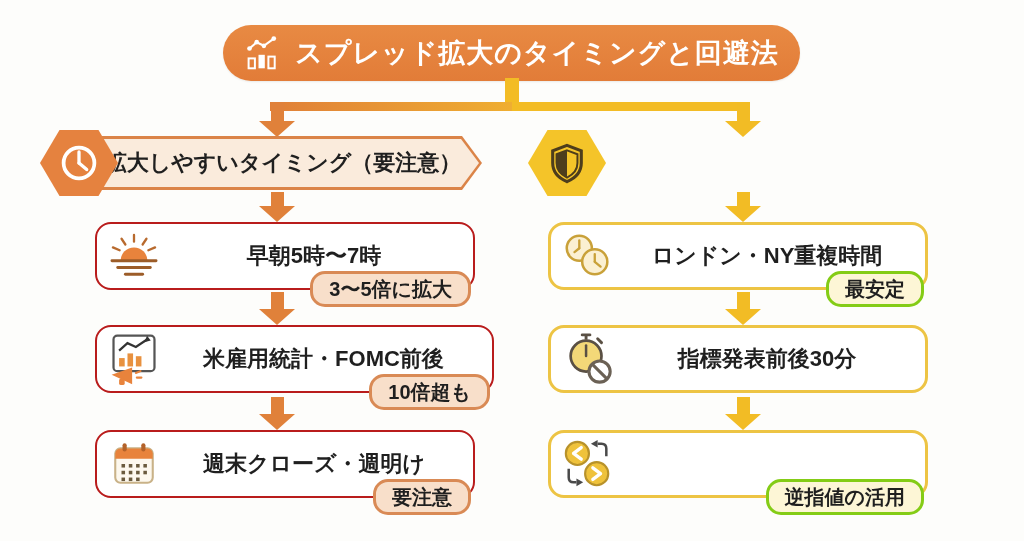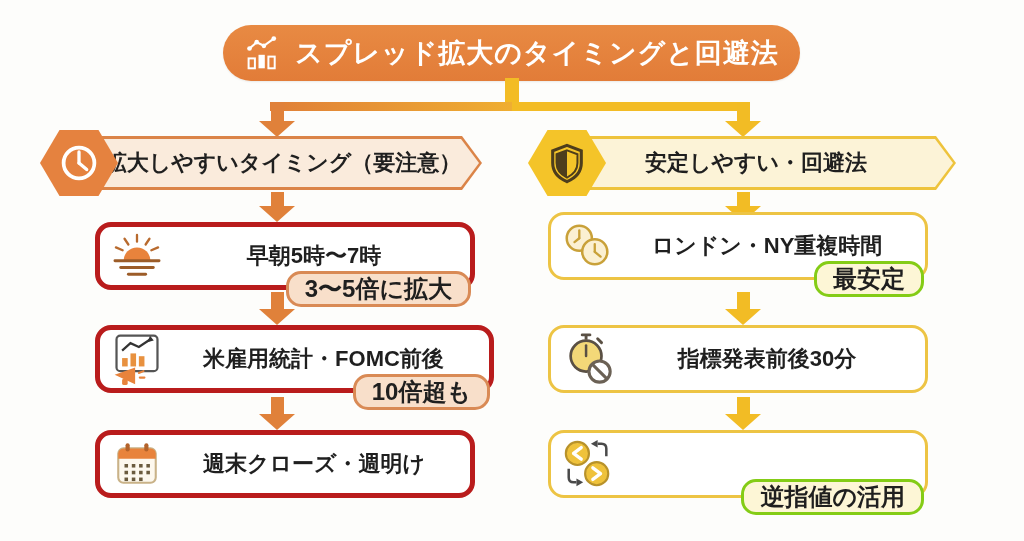--- a/index.html
+++ b/index.html
@@ -48,29 +48,29 @@
   .banner-right .bg{background:#eec33c;}
   .banner-right .fg{background:#fcf3d7;}
   .banner-label{font-size:22px;font-weight:800;}
 
   
   .item{position:absolute;width:380px;height:68px;}
   .box{
     position:absolute;inset:0;background:#ffffff;border-radius:16px;
     display:flex;align-items:center;
   }
-  .box-left{border:5px solid #b91c1c;}
+  .box-left{border:2px solid #b91c1c;}
   .box-right{border:3px solid #edc444;}
   .icon-wrap{flex:0 0 74px;display:flex;align-items:center;justify-content:center;}
   .box-label{flex:1;text-align:center;font-size:22px;font-weight:800;padding-right:16px;}
   .badge{
     position:absolute;top:49px;right:4px;height:30px;z-index:2;
     display:flex;align-items:center;justify-content:center;
     padding:0 16px;border-radius:15px;
-    font-size:24px;font-weight:800;white-space:nowrap;
+    font-size:20px;font-weight:800;white-space:nowrap;
   }
   .badge-left{background:#f8dfca;border:3px solid #d98a55;}
   .badge-right{background:#fdf6d6;border:3px solid #84cc16;}
 </style>
 </head>
 <body>
 
 <div class="canvas">
 
   <div class="title-bar">
@@ -112,26 +112,20 @@
         <span class="banner-label">拡大しやすいタイミング（要注意）</span>
       </div>
   </div>
 
   <div class="hex hex-yellow" style="left:528px;top:130px;">
     <svg width="44" height="44" viewBox="0 0 40 40">
       <path d="M20 4 L33 9 V20 C33 29 27 34 20 37 C13 34 7 29 7 20 V9 Z" fill="none" stroke="#4d3d1c" stroke-width="2.8"></path>
       <path d="M20 8.5 L29.5 12 V20 C29.5 27 25 30.8 20 33.2 C15 30.8 10.5 27 10.5 20 V12 Z" fill="none" stroke="#4d3d1c" stroke-width="1.8"></path>
       <path d="M20 8.5 L10.5 12 V20 C10.5 27 15 30.8 20 33.2 Z" fill="#4d3d1c"></path>
     </svg>
-  </div>
-  <div class="banner banner-right" style="left:556px;top:136px;width:400px;">
-    <div class="bg"></div>
-    <div class="fg">
-        <span class="banner-label">安定しやすい・回避法</span>
-      </div>
   </div>
 
   <div class="v-arrow c-orange" style="left:259px;top:192px;height:30px;">
       <div class="shaft"></div>
       <div class="head"></div>
     </div>
   <div class="v-arrow c-orange" style="left:259px;top:292px;height:33px;">
       <div class="shaft"></div>
       <div class="head"></div>
     </div>
@@ -212,23 +206,24 @@
               <rect x="26" y="30.5" width="3.4" height="3.4"></rect>
               <rect x="33" y="30.5" width="3.4" height="3.4"></rect>
             <rect x="12" y="37" width="3.4" height="3.4"></rect>
               <rect x="19" y="37" width="3.4" height="3.4"></rect>
               <rect x="26" y="37" width="3.4" height="3.4"></rect>
           </g>
         </svg>
       </span>
       <span class="box-label">週末クローズ・週明け</span>
     </div>
-  </div>
-
-  <div class="item" style="left:548px;top:212px;">
+    <div class="badge badge-left">要注意</div>
+  </div>
+
+  <div class="item" style="left:548px;top:222px;">
     <div class="box box-right">
       <span class="icon-wrap">
         <svg width="58" height="52" viewBox="0 0 60 52">
           <circle cx="21" cy="18" r="13" fill="#fbf0d2" stroke="#c9a139" stroke-width="2.6"></circle>
           <line x1="21" y1="18" x2="21" y2="10" stroke="#c9a139" stroke-width="2.4" stroke-linecap="round"></line>
           <line x1="21" y1="18" x2="16" y2="22" stroke="#c9a139" stroke-width="2.4" stroke-linecap="round"></line>
           <circle cx="37" cy="32" r="13" fill="#fbf0d2" stroke="#c9a139" stroke-width="2.6"></circle>
           <line x1="37" y1="32" x2="37" y2="24" stroke="#c9a139" stroke-width="2.4" stroke-linecap="round"></line>
           <line x1="37" y1="32" x2="43" y2="37" stroke="#c9a139" stroke-width="2.4" stroke-linecap="round"></line>
         </svg>

